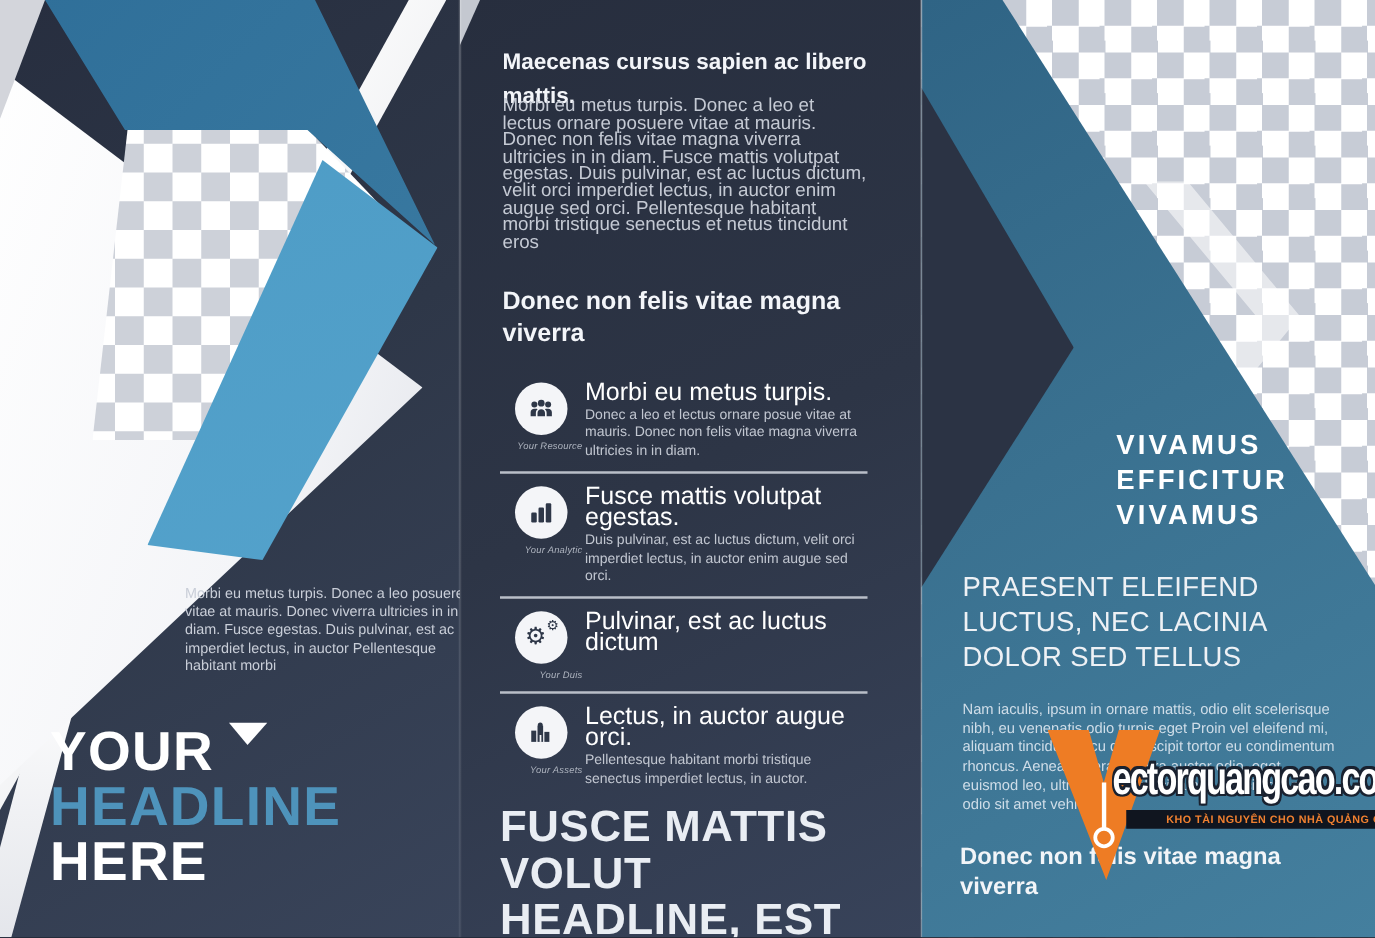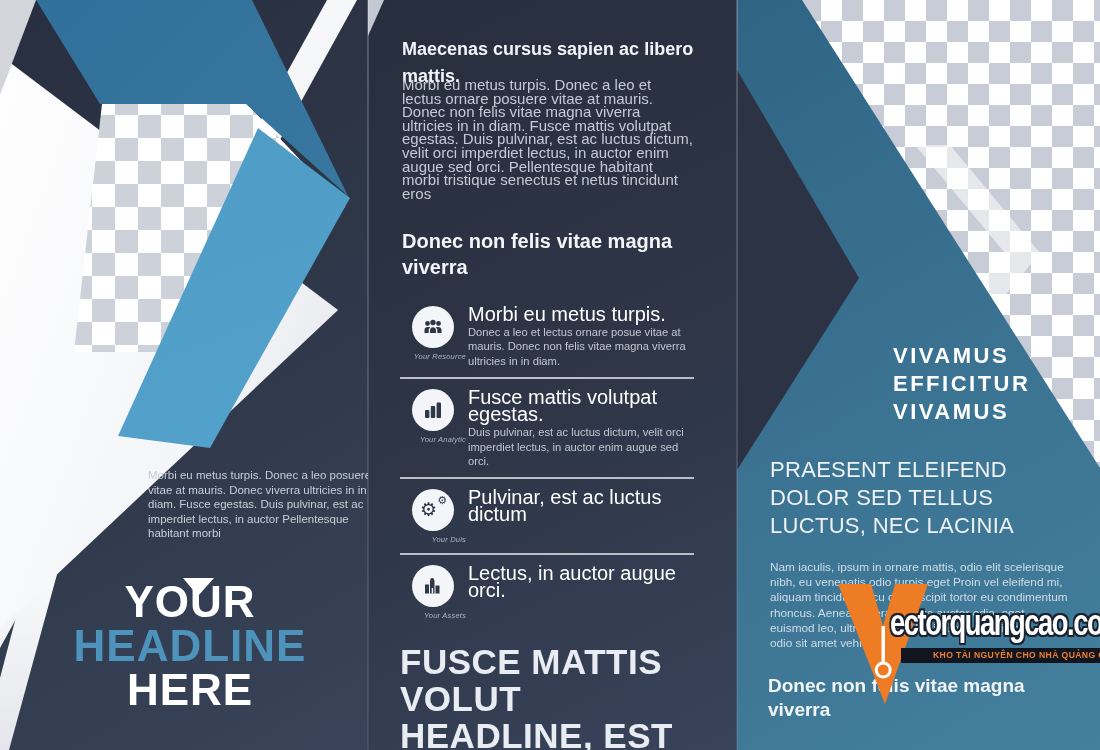--- a/index.html
+++ b/index.html
@@ -33,21 +33,21 @@
   .lp-sliver{clip-path:polygon(0 0,36px 0,0 95px);background:#d3d5db;}
   .lp-checker{clip-path:polygon(102px 104px,247px 104px,345px 207px,198px 352px,74px 352px);}
   .lp-teal-dark{clip-path:polygon(36px 0,252px 0,348px 196px,246px 104px,100px 104px);
                 background:linear-gradient(135deg,#2f6f99 0%,#3a7aa1 60%,#428bb4 100%);}
   .lp-teal-light{clip-path:polygon(258px 128px,350px 198px,210px 448px,118px 436px);
                  background:linear-gradient(160deg,#4c9ac4 0%,#57a6cf 100%);}
   .lp-arrowhead{clip-path:polygon(183px 578px,214px 578px,198px 596px);background:#ffffff;}
 
   .lp-body{position:absolute;left:148px;top:468px;width:232px;
            font-size:11.5px;line-height:14.6px;color:#c9ced8;}
-  .lp-headline{position:absolute;left:40px;top:580px;width:300px;text-align:center;
+  .lp-headline{position:absolute;left:40px;top:580px;width:300px;text-align:left;
                font-weight:700;font-size:44px;line-height:44px;letter-spacing:1px;color:#ffffff;}
   .lp-headline .hl-accent{color:#4e93bb;}
 
   
   .mid-corner{clip-path:polygon(0 0,16px 0,0 36px);background:#c4c8d0;}
   .mid-h1{position:absolute;left:34px;top:36px;width:300px;
           font-size:18px;line-height:27px;font-weight:700;color:#f3f5f9;}
   .mid-intro{position:absolute;left:34px;top:78px;width:292px;
              font-size:15px;line-height:13.6px;color:#c5cad4;}
   .mid-h2{position:absolute;left:34px;top:228px;width:280px;
@@ -190,20 +190,21 @@
               <rect x="9" y="6.5" width="4.5" height="13"></rect>
               <rect x="14.5" y="11.5" width="4" height="8"></rect>
               <circle cx="11.2" cy="6" r="2"></circle>
               <rect x="10.7" y="14" width="1.4" height="5.5" fill="#f4f5f8"></rect>
             </svg>
           </div>
           <div class="f-label">Your Assets</div>
         </div>
         <div class="f-text">
           <div class="f-title">Lectus, in auctor augue orci.</div>
+          <div class="f-desc">Pellentesque habitant morbi tristique senectus imperdiet lectus, in auctor.</div>
         </div>
       </div>
 
     </div>
 
     <div class="mid-footer">
       <div>FUSCE MATTIS VOLUT</div>
       <div>HEADLINE, EST</div>
     </div>
   </div>
@@ -215,22 +216,22 @@
     <div class="shape rp-navy"></div>
 
     <div class="rp-title">
       <div>VIVAMUS</div>
       <div>EFFICITUR</div>
       <div>VIVAMUS</div>
     </div>
 
     <div class="rp-h2">
       <div>PRAESENT ELEIFEND</div>
+      <div>LUCTUS, NEC LACINIA</div>
       <div>DOLOR SED TELLUS</div>
-      <div>LUCTUS, NEC LACINIA</div>
     </div>
 
     <div class="rp-body">Nam iaculis, ipsum in ornare mattis, odio elit scelerisque nibh, eu venenatis odio turpis eget Proin vel eleifend mi, aliquam tincidunt arcu dia suscipit tortor eu condimentum rhoncus. Aenean id erat viverra auctor odio, eget euismod leo, ultrices sed velit sit amet, sollicitudin nec odio sit amet vehicula.</div>
     <div class="rp-h3">Donec non felis vitae magna viverra</div>
   </div>
 
   <div class="fold" style="left:367px;"></div>
   <div class="fold" style="left:736px;"></div>
 
   <div class="wm">

